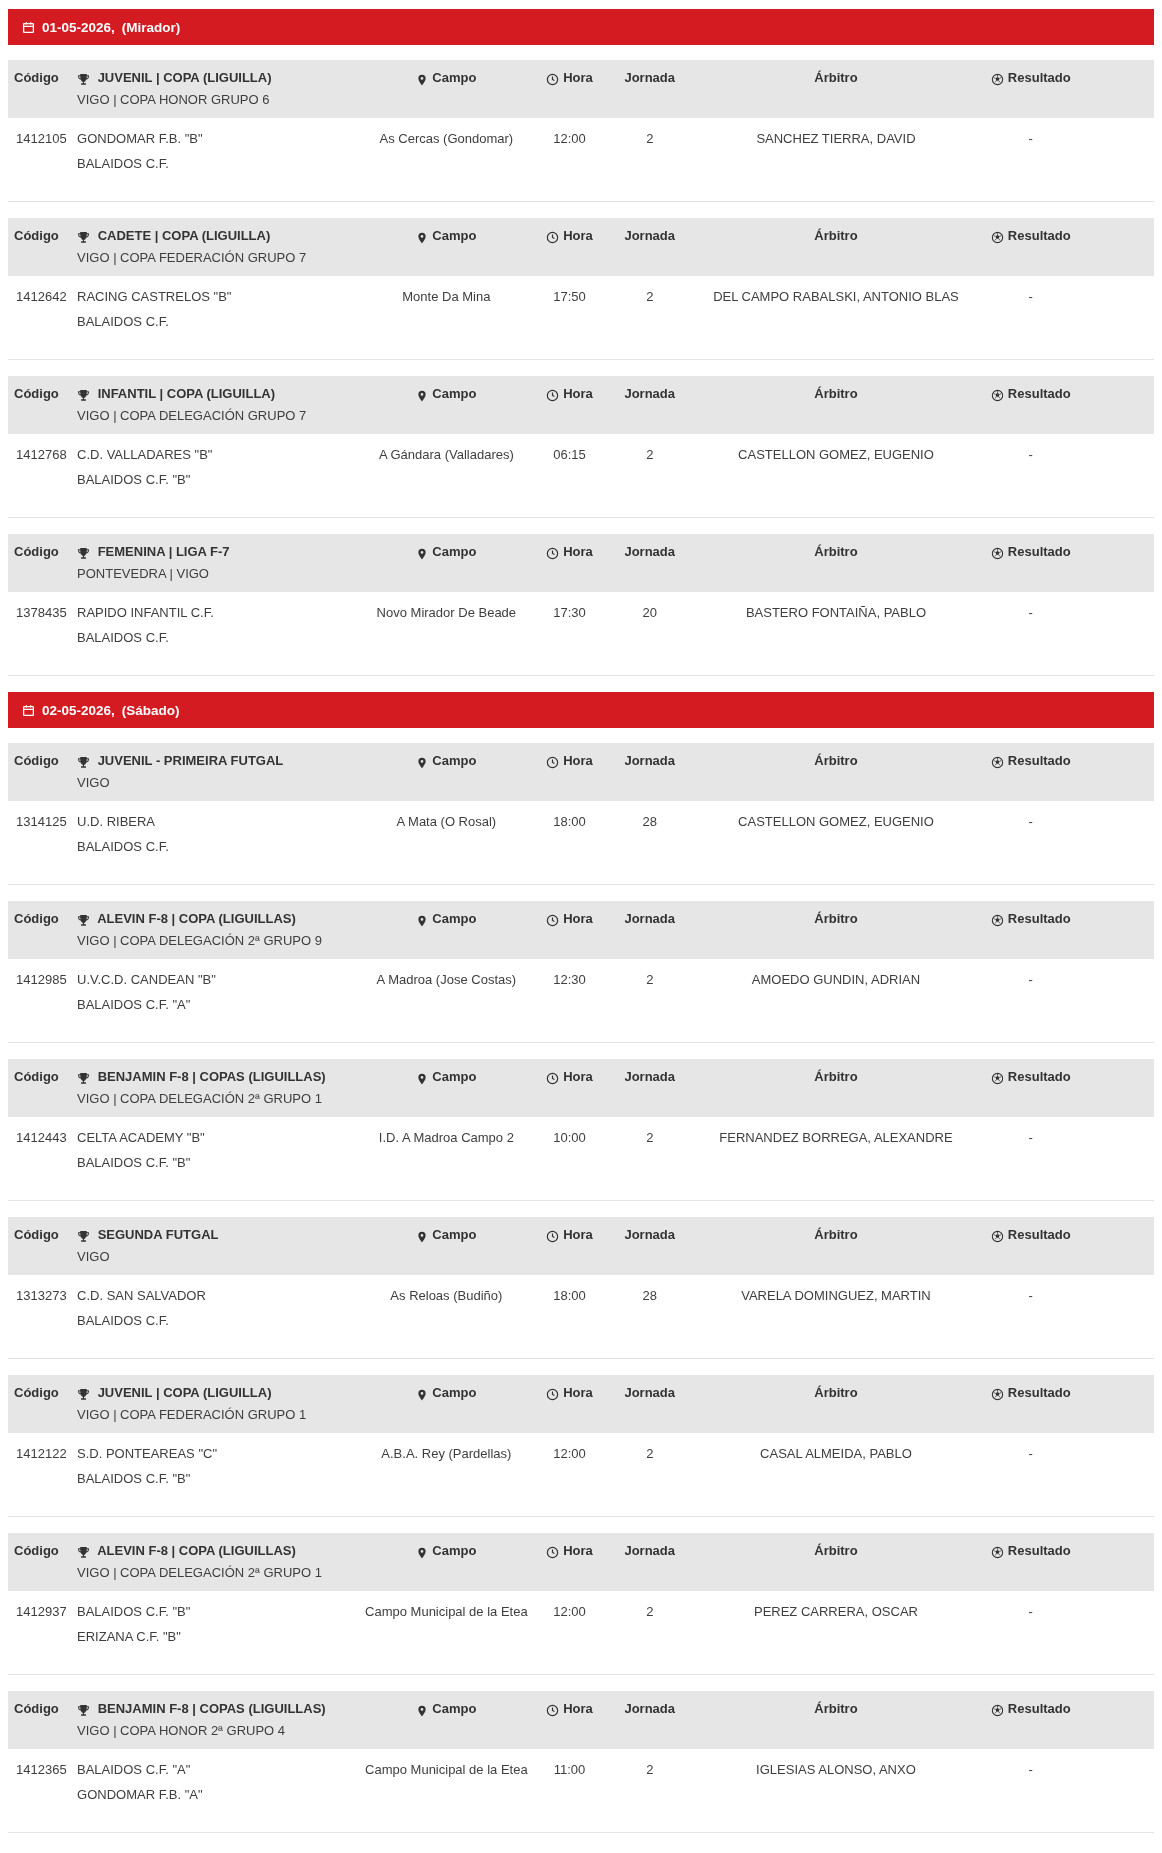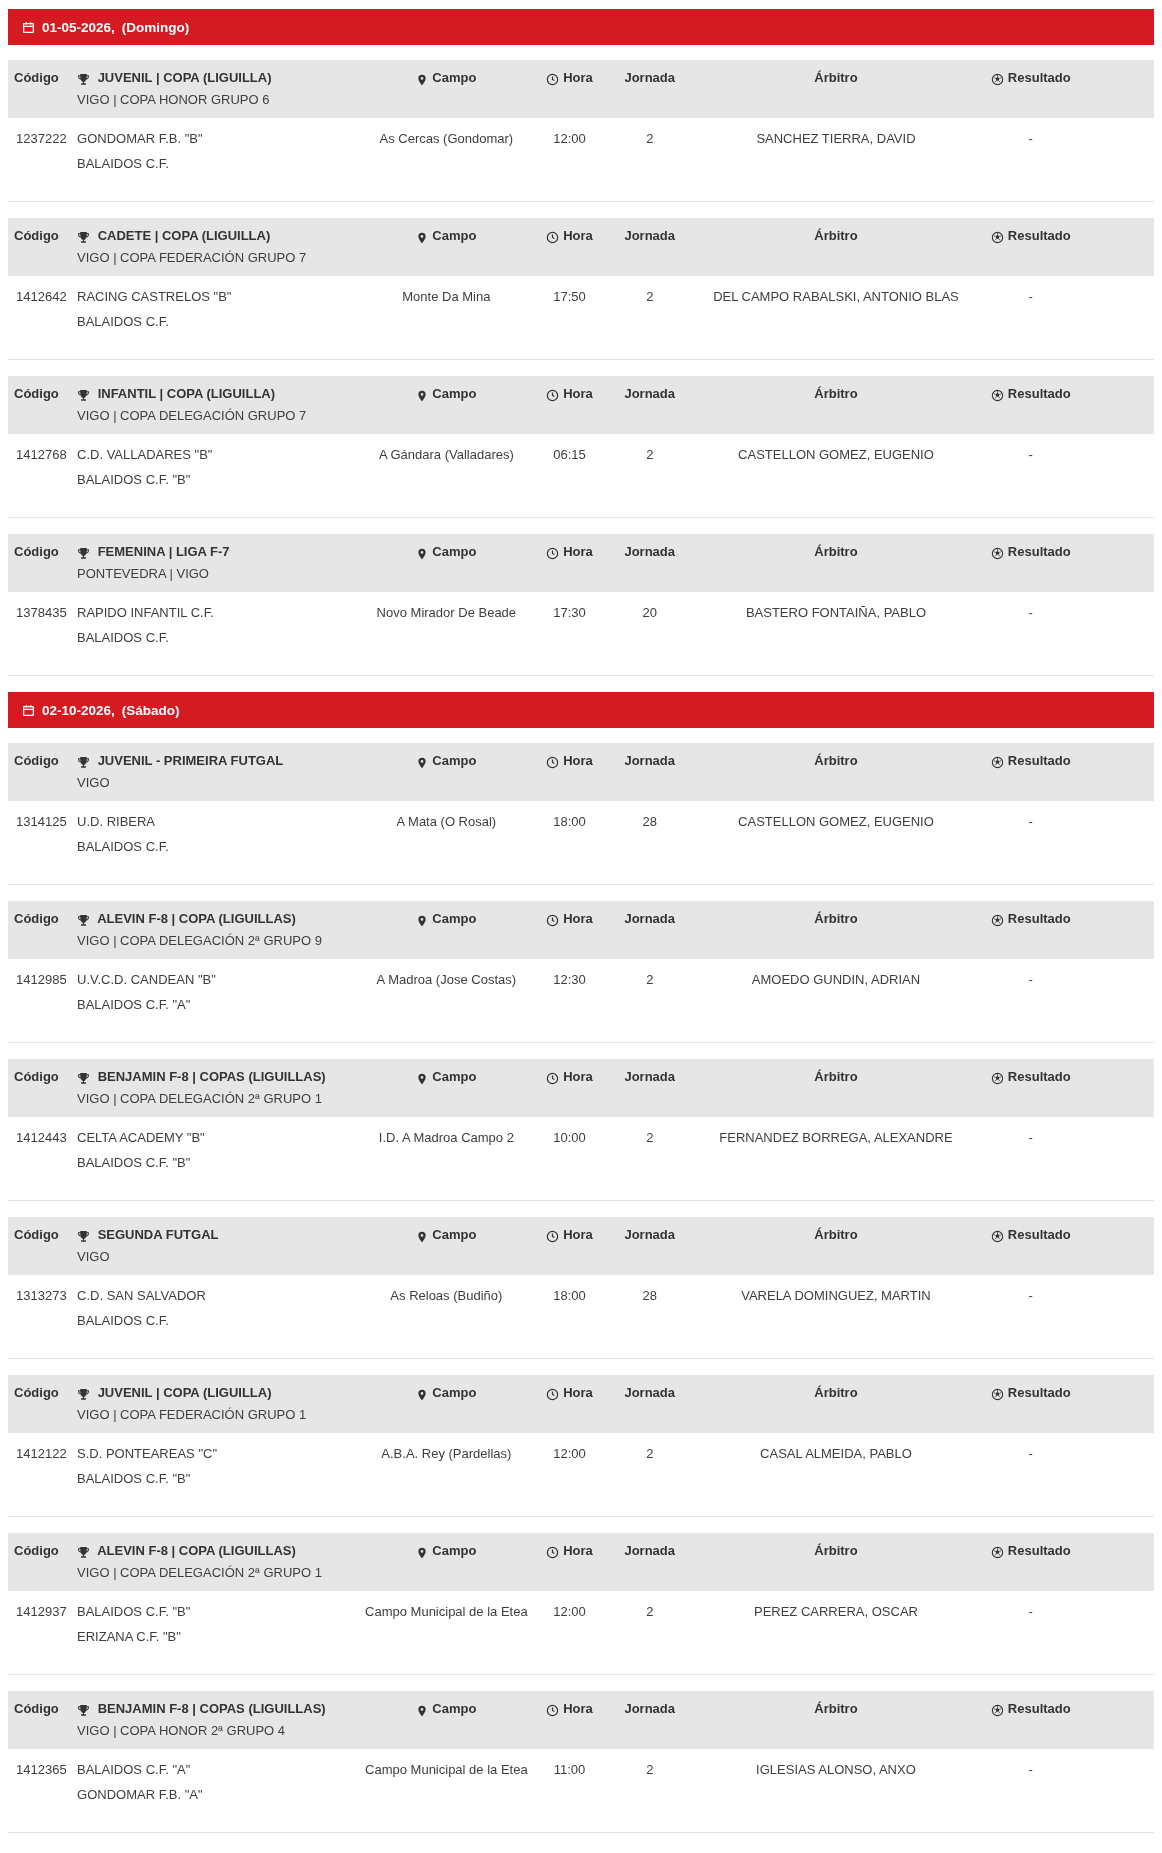--- a/index.html
+++ b/index.html
@@ -50,21 +50,21 @@
 <div class="wrap">
   <section>
     <div class="day-bar">
       <span class="icon">
         <svg viewBox="0 0 24 24" width="13" height="13" fill="none" stroke="#ffffff" stroke-width="2.4">
           <rect x="3" y="5" width="18" height="16" rx="1"></rect>
           <path d="M8 2.5v4M16 2.5v4M3 10h18"></path>
         </svg>
       </span>
       <span>01-05-2026,</span>
-      <span class="wd">(Domingo)</span>
+      <span class="wd">(Mirador)</span>
     </div>
     <div>
   <div class="table-block">
     <table class="match-table">
       <colgroup>
         <col style="width:5.5%">
               <col style="width:25%">
               <col style="width:15.5%">
         <col style="width:6%">
               <col style="width:8%">
@@ -110,21 +110,21 @@
                 <path d="M12 7.2l3.6 2.6-1.4 4.3H9.8L8.4 9.8z" fill="#333"></path>
                 <path d="M12 7.2V3.8M15.6 9.8l3.2-1.2M14.2 14.1l2 2.9M9.8 14.1l-2 2.9M8.4 9.8L5.2 8.6" stroke="#333" stroke-width="1.4" fill="none"></path>
               </svg>
             </span><span>Resultado</span>
           </th>
           <th></th>
         </tr>
       </thead>
       <tbody>
   <tr>
-    <td class="codigo-cell">1237222</td>
+    <td class="codigo-cell">1412105</td>
     <td>
       <div class="team-line">GONDOMAR F.B. "B"</div>
       <div class="team-line">BALAIDOS C.F.</div>
     </td>
     <td class="center">As Cercas (Gondomar)</td>
     <td class="center">12:00</td>
     <td class="center">2</td>
     <td class="center">SANCHEZ TIERRA, DAVID</td>
     <td class="center">-</td>
     <td></td>
@@ -355,21 +355,21 @@
   </section>
 
   <section>
     <div class="day-bar">
       <span class="icon">
         <svg viewBox="0 0 24 24" width="13" height="13" fill="none" stroke="#ffffff" stroke-width="2.4">
           <rect x="3" y="5" width="18" height="16" rx="1"></rect>
           <path d="M8 2.5v4M16 2.5v4M3 10h18"></path>
         </svg>
       </span>
-      <span>02-10-2026,</span>
+      <span>02-05-2026,</span>
       <span class="wd">(Sábado)</span>
     </div>
     <div>
   <div class="table-block">
     <table class="match-table">
       <colgroup>
         <col style="width:5.5%">
               <col style="width:25%">
               <col style="width:15.5%">
         <col style="width:6%">

